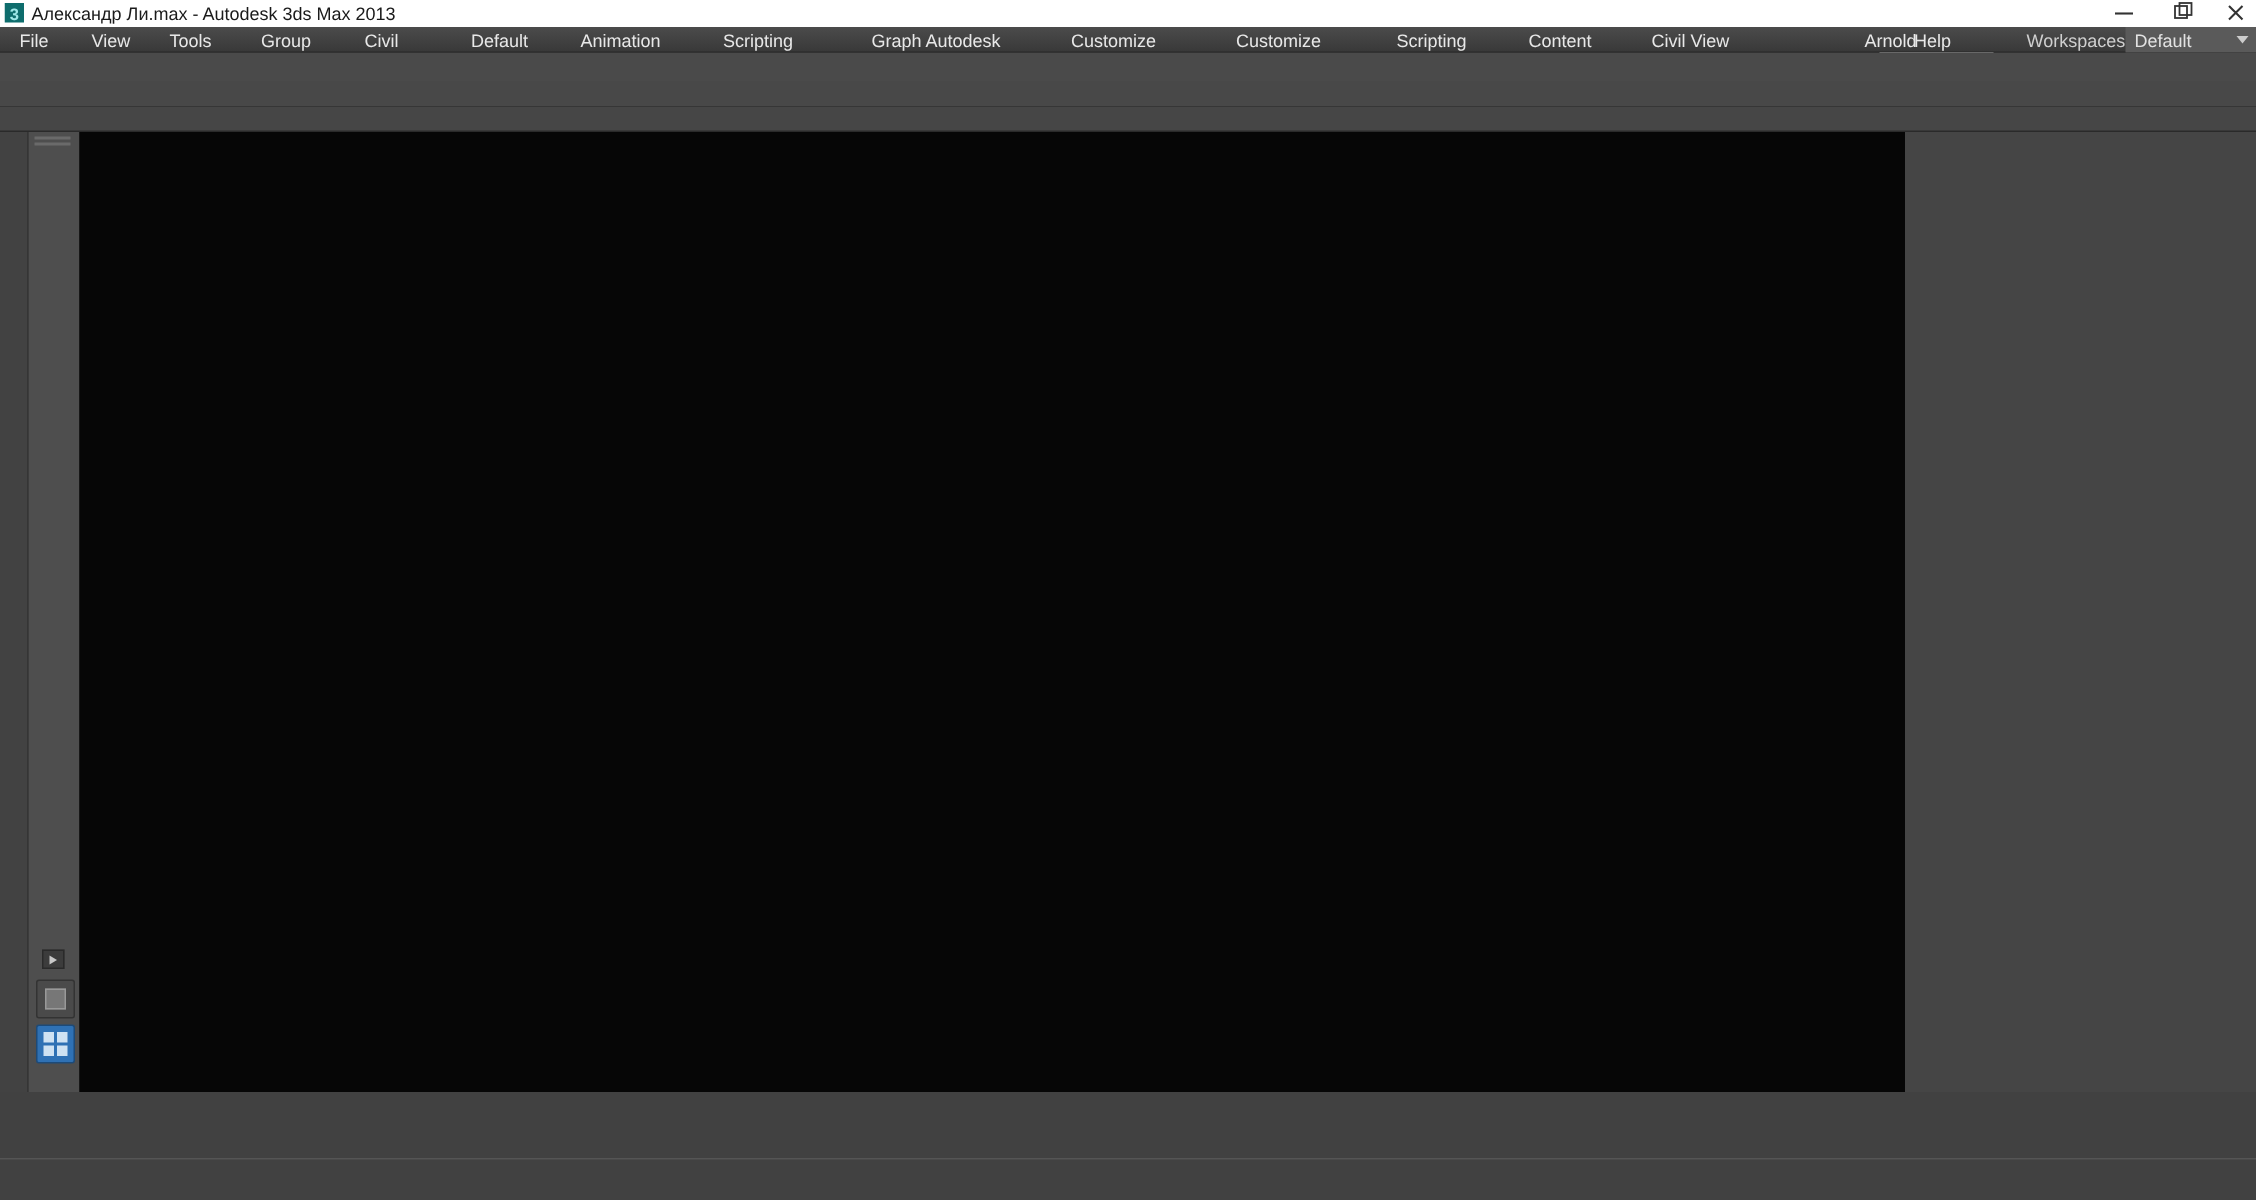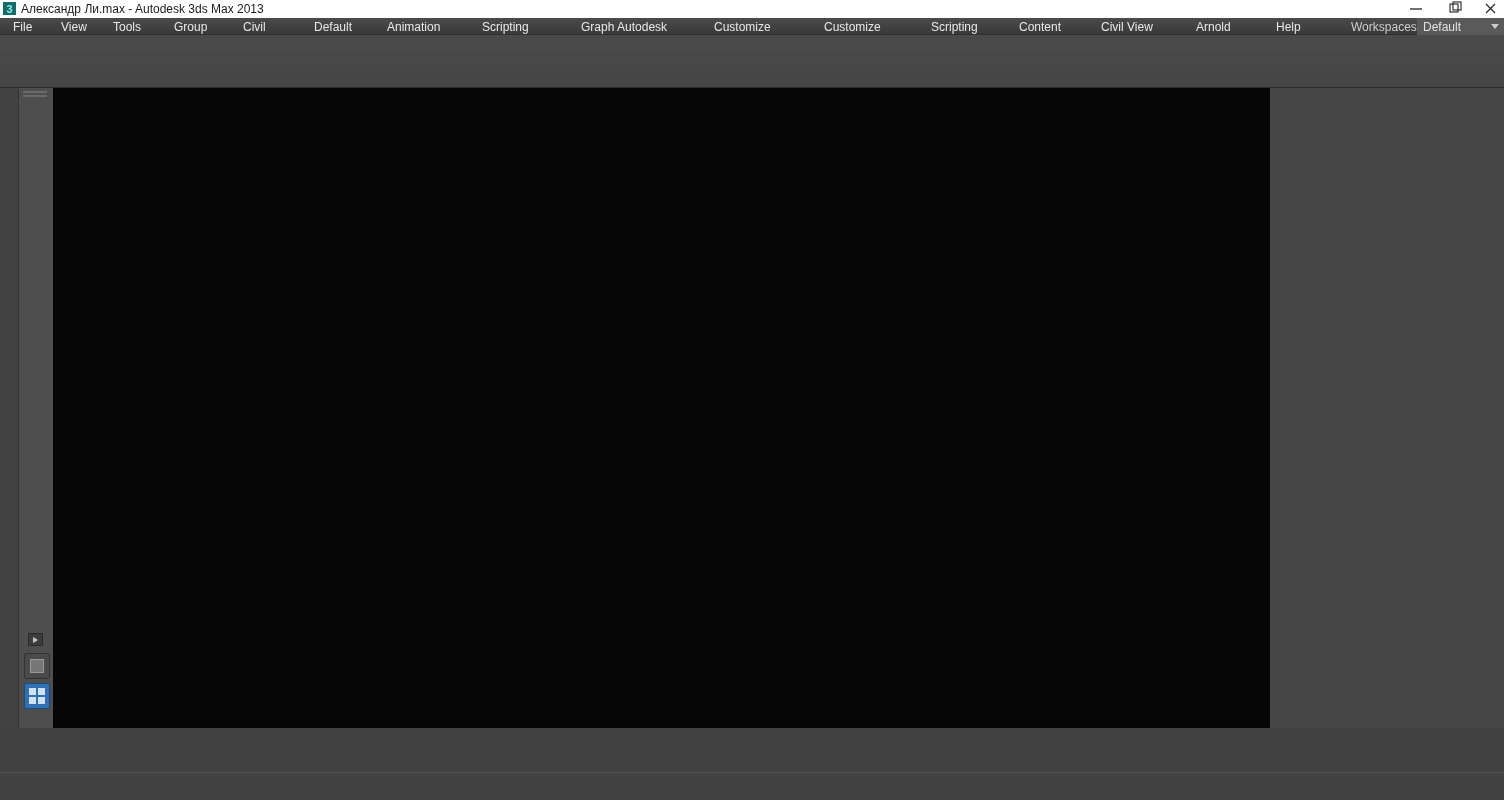--- a/index.html
+++ b/index.html
@@ -41,21 +41,21 @@
     <span class="mi" style="left:243px">Civil</span>
     <span class="mi" style="left:314px">Default</span>
     <span class="mi" style="left:387px">Animation</span>
     <span class="mi" style="left:482px">Scripting</span>
     <span class="mi" style="left:581px">Graph Autodesk</span>
     <span class="mi" style="left:714px">Customize</span>
     <span class="mi" style="left:824px">Customize</span>
     <span class="mi" style="left:931px">Scripting</span>
     <span class="mi" style="left:1019px">Content</span>
     <span class="mi" style="left:1101px">Civil View</span>
-    <span class="mi" style="left:1196px">Arnold</span>
+    <span class="mi" style="left:1243px">Arnold</span>
  <span class="mi" style="left:1276px">Help</span>
  <div class="abs" style="left:1253px;top:17px;width:76px;height:17px;background:#f2f2f2;color:#000000">
    <svg class="abs" style="left:3px;top:2px" width="13" height="13">
         <circle cx="6" cy="4.5" r="2.6" fill="none" stroke="#222" stroke-width="1.2"></circle>
         <path d="M1.5 12.5 Q6 7.5 10.5 12.5" fill="none" stroke="#222" stroke-width="1.2"></path>
       </svg>
    <span class="abs" style="left:19px;top:2px">Sign In</span>
    <div class="abs" style="left:78px;top:6px;width:0;height:0;border-left:4px solid transparent;border-right:4px solid transparent;border-top:5px solid #222"></div>
  </div>
  <span class="mi" style="left:1351px;color:#cfcfcf">Workspaces:</span>

